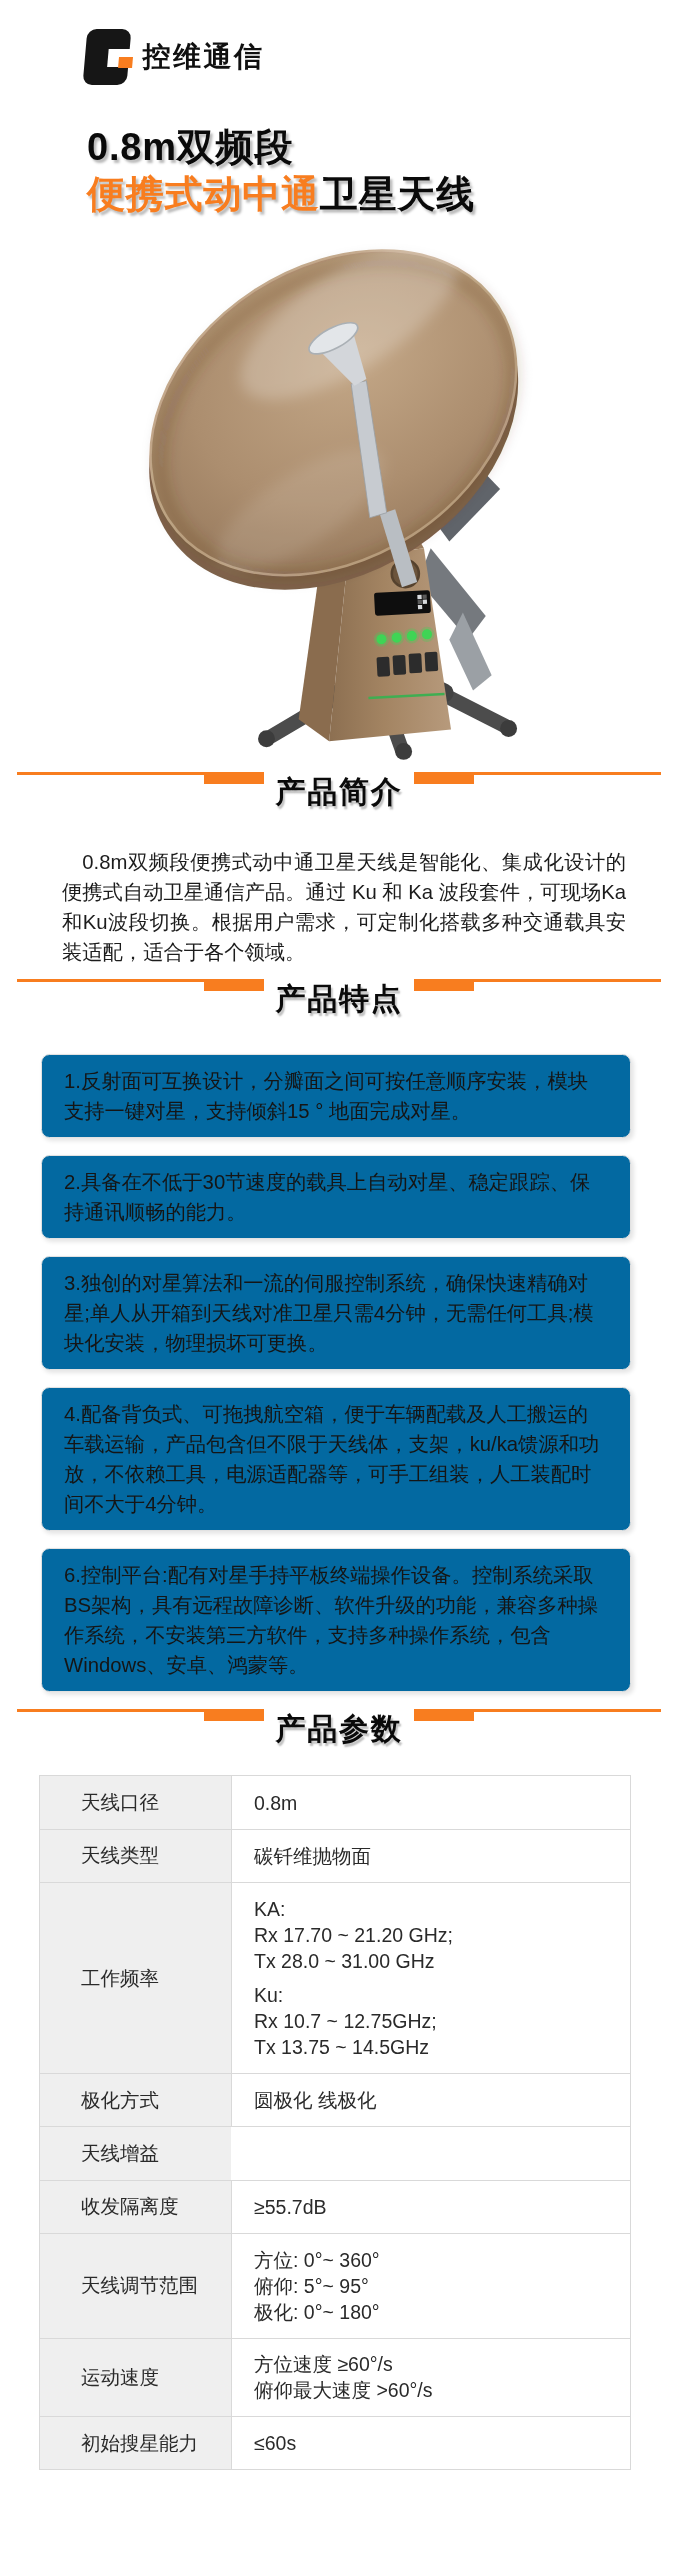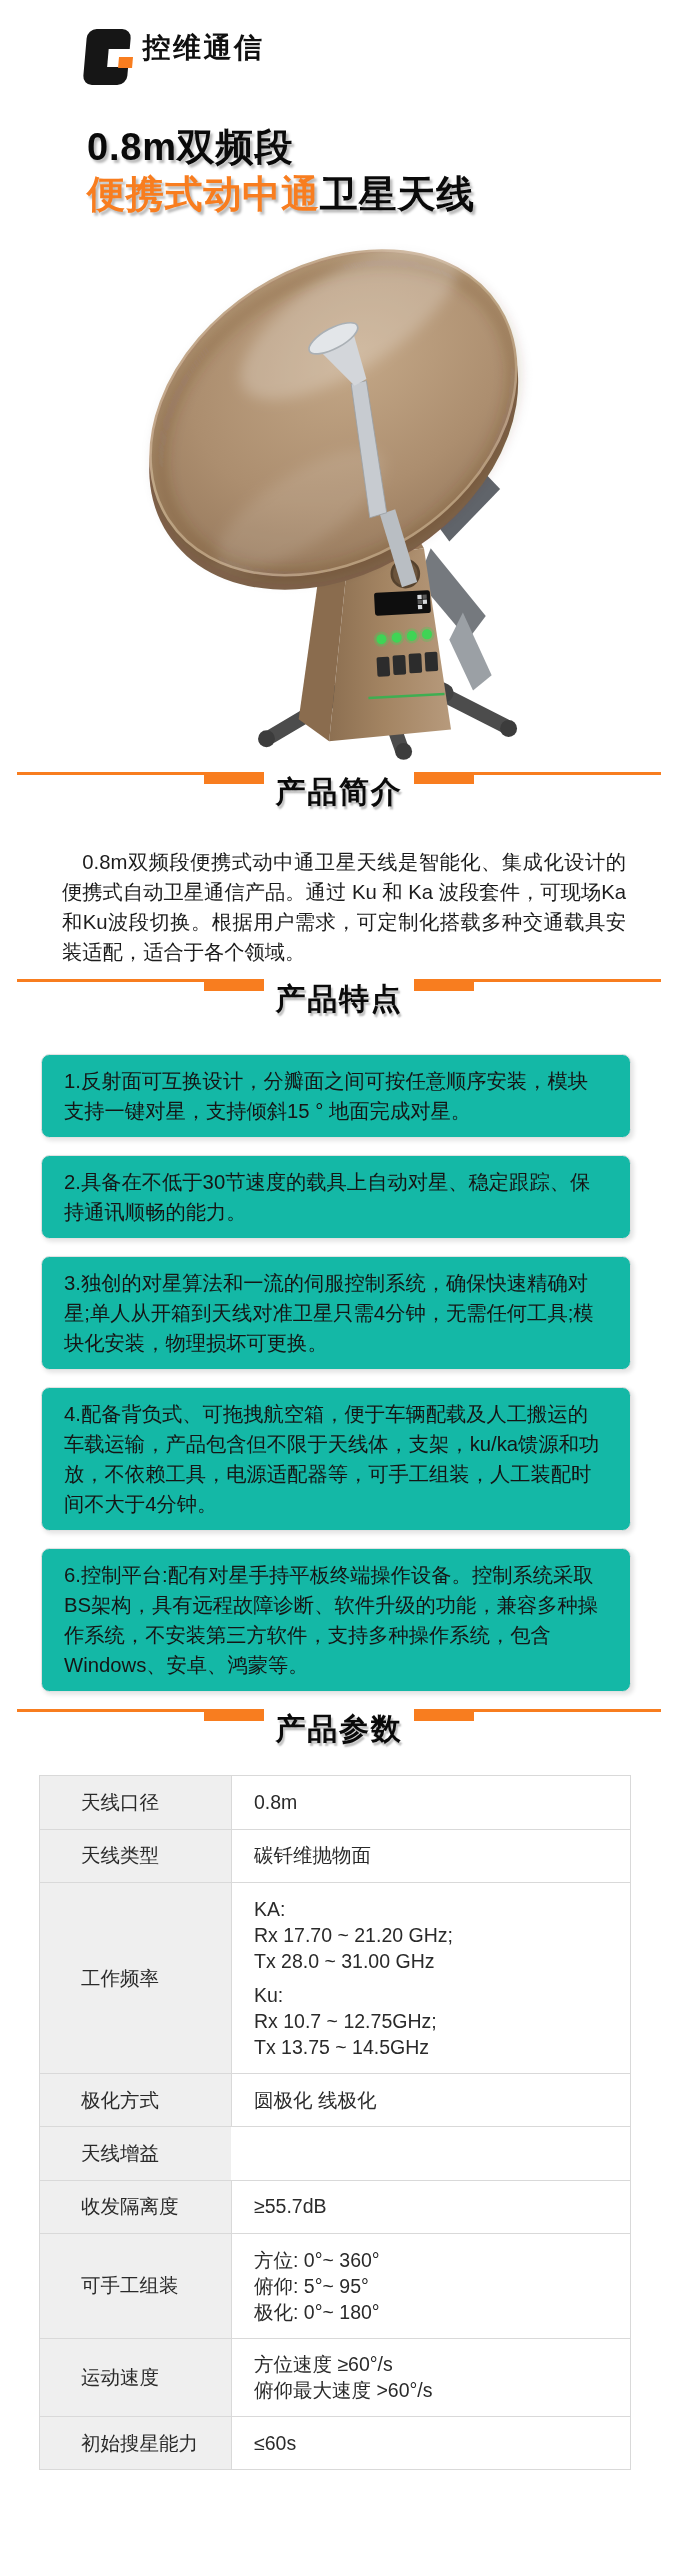--- a/index.html
+++ b/index.html
@@ -4,21 +4,21 @@
 <style>
   html,body { margin:0; padding:0; background:#ffffff; }
   body {
     width:678px;
     font-family:"Liberation Sans","DejaVu Sans",sans-serif;
     color:#111;
   }
   .page { width:678px; overflow:hidden; background:#fff; }
 
   
-  .brand { display:flex; align-items:flex-start; gap:13.5px; padding:29px 0 0 85px; }
+  .brand { display:flex; align-items:center; gap:13.5px; padding:29px 0 0 85px; }
   .brand-icon { position:relative; width:44px; height:56px; background:#161616;
     border-radius:9.3px; transform:skewX(-5deg); }
   .brand-icon .notch { position:absolute; right:-4.2px; top:19.5px; width:25.4px; height:18px; background:#ffffff; }
   .brand-icon .chip { position:absolute; right:-4.2px; top:28px; width:14.4px; height:11px; background:var(--accent,#f87d1f); }
   .brand-name { font-size:28px; font-weight:bold; letter-spacing:2.5px; color:#101010; }
 
   
   .title { padding-left:87px; margin-top:39px; font-size:38px; font-weight:bold;
     line-height:47px; color:#0a0a0a; letter-spacing:0.8px;
     text-shadow:2.5px 3.4px 2.5px rgba(0,0,0,0.28); }
@@ -34,31 +34,31 @@
   .sh-bar { width:60px; height:12px; background:var(--accent,#f87d1f); }
   .sh-text { font-size:30px; font-weight:bold; color:#0a0a0a; margin:0 12px; letter-spacing:1.7px;
     text-shadow:1.7px 2.5px 1.7px rgba(0,0,0,0.25); }
 
   
   .intro { margin:34px 52px 0 62px; font-size:20.3px; line-height:30px; color:#1c1c1c;
     text-align:justify; text-indent:1em; font-weight:400; }
 
   
   .features { margin-top:34px; }
-  .feature-box { margin:0 47px 17px 41px; background:#14b8a6; border:0.8px solid #e2e2e2;
+  .feature-box { margin:0 47px 17px 41px; background:#0369a1; border:0.8px solid #e2e2e2;
     border-radius:8.5px; padding:11px 22px; font-size:20.3px; line-height:30px; color:#151515;
     font-weight:500; box-shadow:2.5px 2.5px 4.2px rgba(0,0,0,0.10); }
 
   
   .params-table { margin:25.4px 47px 32px 39px; border:0.8px solid #d9d9d9; border-bottom:none; }
   .p-row { display:flex; border-bottom:0.8px solid #d9d9d9; }
   .p-label { width:150px; background:#efefef; display:flex; align-items:center;
     padding:12.7px 0 12.7px 41px; font-size:19.5px; color:#2a2a2a; flex-shrink:0; }
   .p-value { flex:1; background:#ffffff; border-left:0.8px solid #d9d9d9;
-    display:flex; flex-direction:column; 
+    display:flex; flex-direction:column; justify-content:center;
     padding:12.7px 8.5px 12.7px 22px; font-size:19.5px; color:#2a2a2a; }
   .p-line { line-height:26px; }
   .p-gap { height:8.5px; }
 </style>
 </head>
 <body>
 
 <div class="page">
 
   <div class="brand">
@@ -222,21 +222,21 @@
       <div class="p-row">
         <div class="p-label">天线增益</div>
       </div>
       <div class="p-row">
         <div class="p-label">收发隔离度</div>
         <div class="p-value">
           <div class="p-line">≥55.7dB</div>
         </div>
       </div>
       <div class="p-row">
-        <div class="p-label">可手工组装</div>
+        <div class="p-label">天线调节范围</div>
         <div class="p-value">
           <div class="p-line">方位:  0°~ 360°</div>
           <div class="p-line">俯仰:  5°~ 95°</div>
           <div class="p-line">极化:  0°~ 180°</div>
         </div>
       </div>
       <div class="p-row">
         <div class="p-label">运动速度</div>
         <div class="p-value">
           <div class="p-line">方位速度 ≥60°/s</div>

